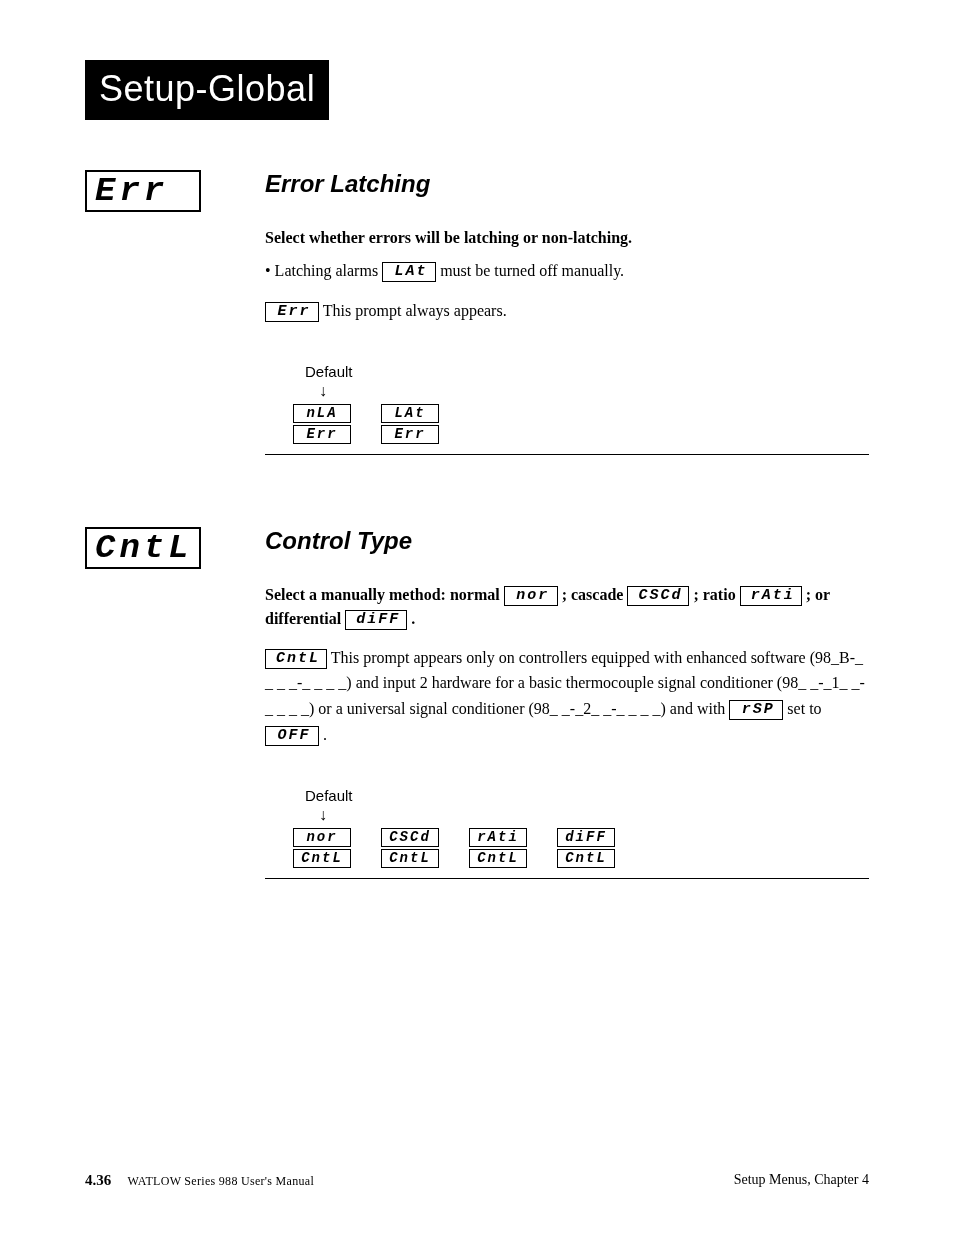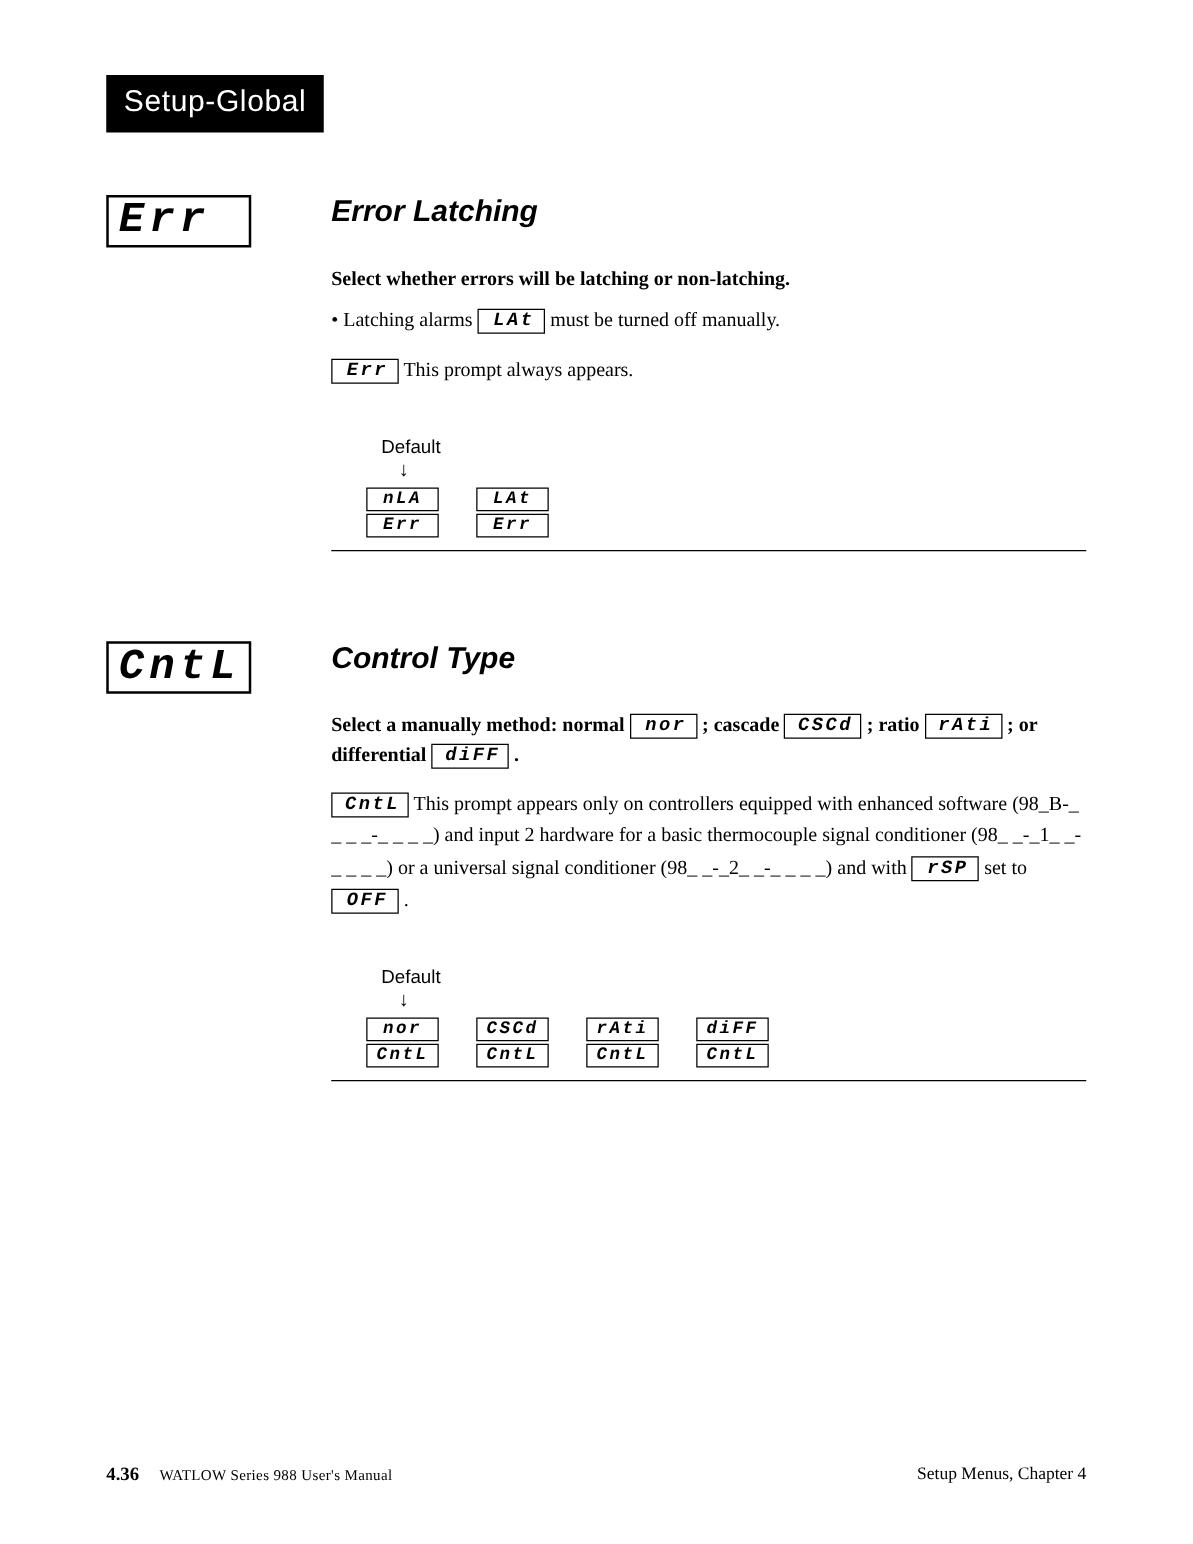--- a/index.html
+++ b/index.html
@@ -18,21 +18,21 @@
     width: 954px;
     height: 1235px;
     padding: 60px 85px 40px 85px;
     box-sizing: border-box;
   }
   .tab {
     display: inline-block;
     background: #000;
     color: #fff;
     font-family: Arial, Helvetica, sans-serif;
-    font-size: 24px;
+    font-size: 36px;
     padding: 8px 14px 10px 14px;
     letter-spacing: 0.5px;
   }
   .row {
     display: flex;
     align-items: flex-start;
   }
   .param-display {
     width: 180px;
     flex: 0 0 180px;

